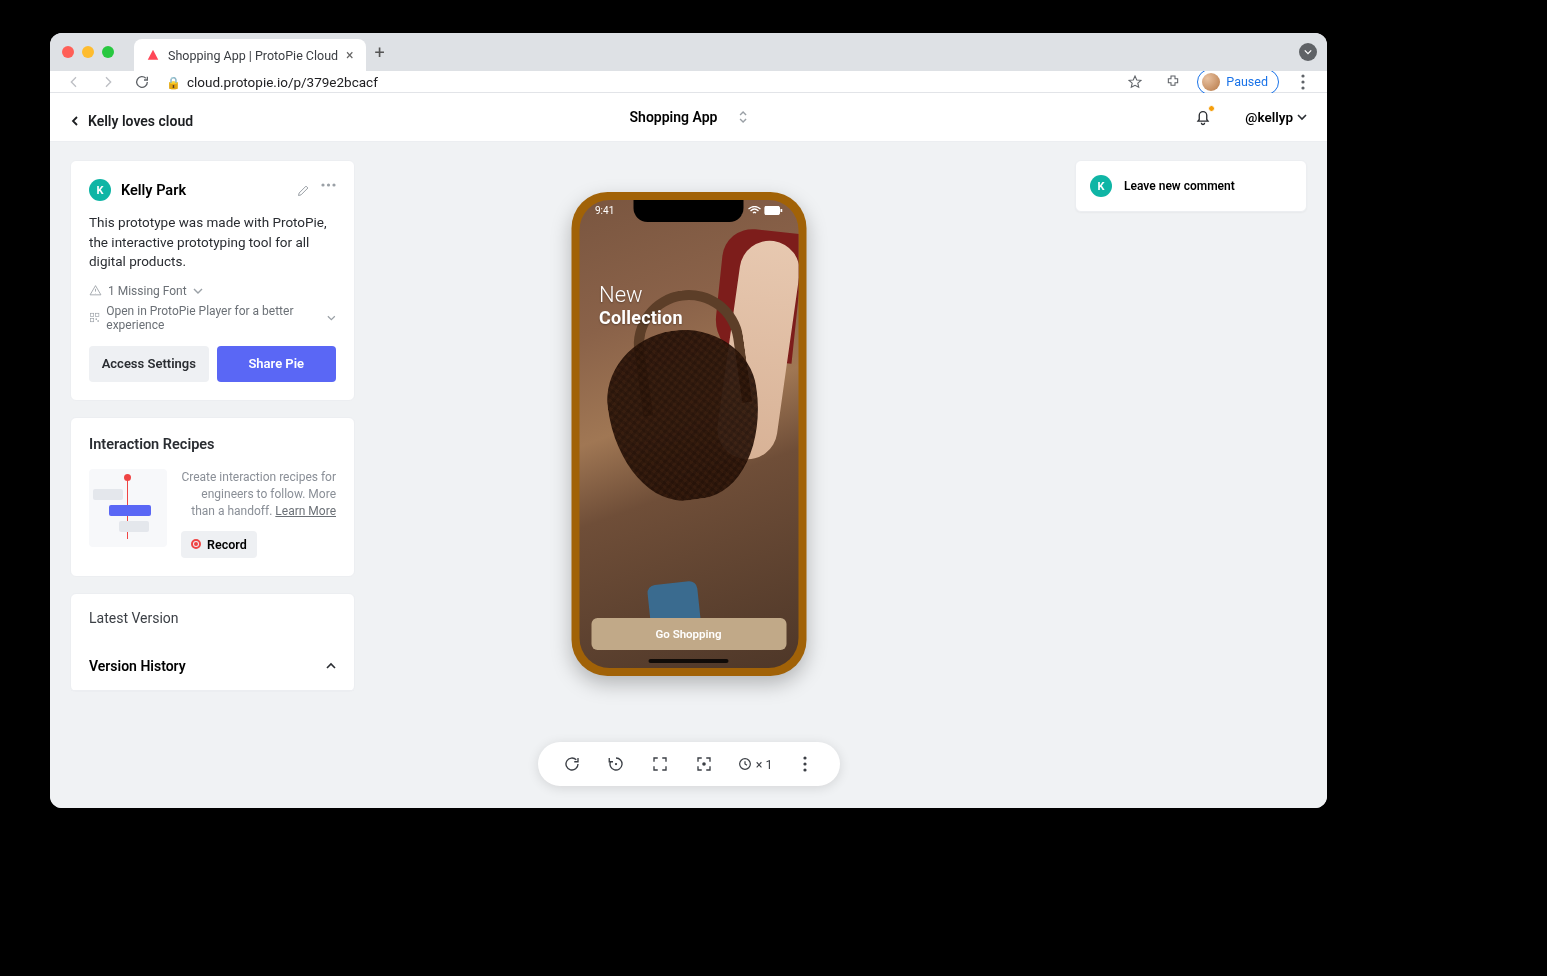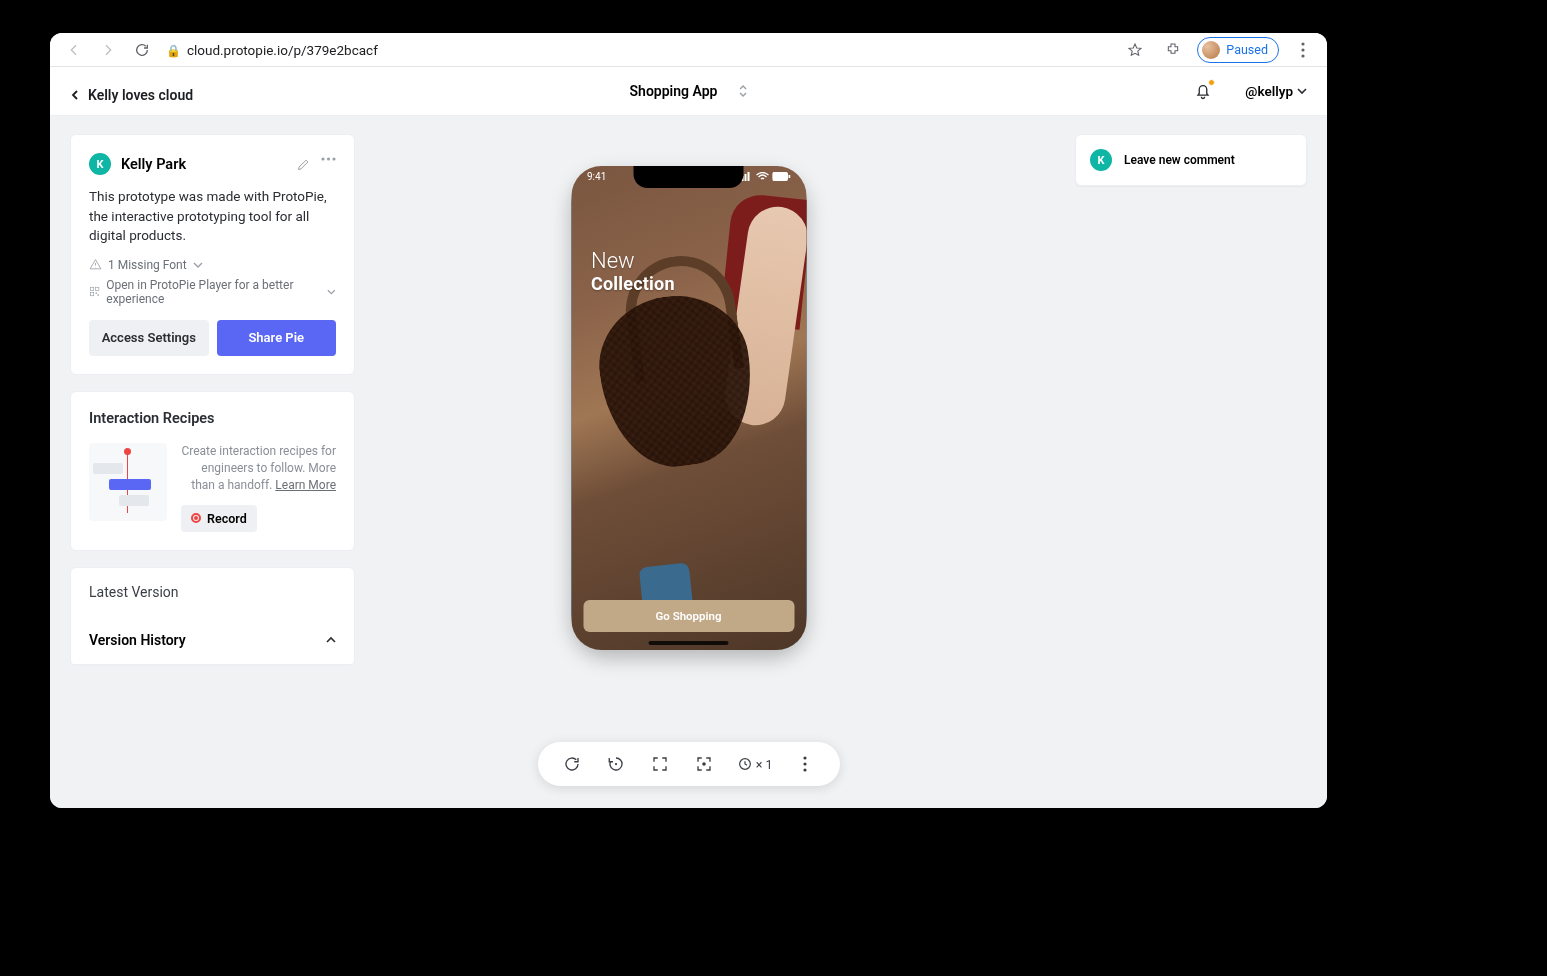--- a/index.html
+++ b/index.html
@@ -11,21 +11,21 @@
   .titlebar { height:38px; background:#dee1e5; display:flex; align-items:center; padding:0 12px; position:relative; }
   .traffic { display:flex; gap:8px; margin-right:20px; }
   .dot { width:12px; height:12px; border-radius:50%; }
   .dot.r{background:#ff5f57}.dot.y{background:#febc2e}.dot.g{background:#28c840}
   .tab { display:flex; align-items:center; gap:8px; height:32px; margin-top:6px; background:#fff; border-radius:8px 8px 0 0; padding:0 12px; font-size:12.5px; color:#3a3d42; min-width:215px; }
   .tab-close { font-size:14px; color:#666; margin-left:auto; cursor:pointer;}
   .newtab { width:28px; text-align:center; font-size:18px; color:#555; cursor:pointer;}
   .titlebar-right { position:absolute; right:10px; width:18px; height:18px; border-radius:50%; background:#5f6266; display:flex; align-items:center; justify-content:center;}
   .titlebar-right svg{width:8px;height:8px;}
 
-  .addrbar { height:34px; background:#fff; display:flex; align-items:center; padding:0 10px; gap:6px; border-bottom:1px solid #e2e4e8;}
+  .addrbar { height:22px; background:#fff; display:flex; align-items:center; padding:0 10px; gap:6px; border-bottom:1px solid #e2e4e8;}
   .nav-icn, .addr-icn { width:28px; height:28px; display:flex; align-items:center; justify-content:center; color:#5f6368; }
   .nav-icn.disabled{color:#bdbfc4}
   .url { flex:1; font-size:13.5px; color:#212124; padding-left:4px;}
   .url .lock{color:#5f6368; margin-right:6px; font-size:12px;}
   .addr-right { display:flex; align-items:center; gap:10px; margin-left:auto;}
   .paused-pill{ display:flex; align-items:center; gap:6px; border:1px solid #1a73e8; border-radius:20px; padding:3px 10px 3px 4px; font-size:12.5px; color:#1a73e8;}
   .avatar-sm{width:18px;height:18px;border-radius:50%;background:radial-gradient(circle at 30% 30%, #e8c1a0, #b67846);}
 
   
   .apphdr { height:49px; background:#fff; border-bottom:1px solid #eceef1; display:flex; align-items:center; padding:0 20px; position:relative;}
@@ -72,21 +72,21 @@
   .vh-row{display:flex;align-items:center;justify-content:space-between;padding:16px 18px;font-size:14px;}
   .vh-row.head{font-weight:600; border-bottom:1px solid #eceef1;}
   .vh-row.item{color:#3b3f45;}
 
   
   .comment-card{position:absolute; right:20px; top:18px; width:232px; background:#fff; border:1px solid #eceef1; border-radius:6px; padding:14px 14px; display:flex; align-items:center; gap:12px; box-shadow:0 1px 2px rgba(0,0,0,.04);}
   .comment-text{font-size:12px; font-weight:600;}
 
   
   .phone-wrap{position:absolute; left:50%; top:50px; transform:translateX(-50%);}
-  .phone{width:235px; height:484px; background:#0369a1; border-radius:36px; box-shadow:0 8px 20px rgba(0,0,0,.25);}
+  .phone{width:235px; height:484px; background:#a16207; border-radius:36px; padding:8px; box-shadow:0 8px 20px rgba(0,0,0,.25);}
   .phone-inner{width:100%;height:100%;border-radius:30px; overflow:hidden; position:relative; background:linear-gradient(160deg,#7a5640 0%, #8a6249 25%, #a07754 45%, #6f4e38 60%, #4e3728 100%);}
   .notch{position:absolute; top:0; left:50%; transform:translateX(-50%); width:110px; height:22px; background:#000; border-radius:0 0 14px 14px; z-index:3;}
   .statusbar{position:absolute;top:5px;left:0;right:0;display:flex;justify-content:space-between;padding:0 16px; font-size:10px; color:#fff; z-index:2;}
   .sb-right{display:flex;gap:3px;align-items:center}
   
   .bag{position:absolute;left:30px;top:130px;width:150px;height:170px;border-radius:50% 50% 45% 45% / 40% 40% 60% 60%;background:repeating-linear-gradient(45deg,#6f4c32 0 3px,#5c3e28 3px 6px),repeating-linear-gradient(-45deg,#6f4c32 0 3px,#5c3e28 3px 6px);background-blend-mode:multiply;opacity:.92;transform:rotate(-8deg);}
   .handle{position:absolute;left:55px;top:90px;width:110px;height:120px;border:10px solid #5c3e28;border-bottom:none;border-radius:60px 60px 0 0;transform:rotate(-8deg);}
   .arm{position:absolute;right:10px;top:40px;width:60px;height:220px;background:linear-gradient(#e7c8b0,#d8b296);border-radius:30px;transform:rotate(8deg);}
   .sleeve{position:absolute;right:0;top:30px;width:80px;height:130px;background:#7d1d1b;border-radius:30px 0 0 40px;transform:rotate(6deg);}
   .shoe{position:absolute;left:70px;bottom:30px;width:50px;height:55px;background:#3a6b8f;border-radius:8px 8px 14px 14px;transform:rotate(-6deg);}
@@ -101,20 +101,40 @@
   .bb-icn{width:22px;height:22px;display:flex;align-items:center;justify-content:center;color:#3b3f45;position:relative;}
   .bb-speed{display:flex;align-items:center;gap:3px;font-size:12.5px;color:#3b3f45;}
   svg{display:block}
   .chev{width:10px;height:10px}
 </style>
 </head>
 <body>
 
 <div class="window">
 
+  <div class="titlebar">
+    <div class="traffic">
+      <div class="dot r"></div>
+      <div class="dot y"></div>
+      <div class="dot g"></div>
+    </div>
+    <div class="tab">
+      <svg width="14" height="14" viewBox="0 0 24 24">
+          <path d="M12 3 L21 20 H3 Z" fill="#ff4757"></path>
+        </svg>
+      <span>Shopping App | ProtoPie Cloud</span>
+      <span class="tab-close">×</span>
+    </div>
+    <div class="newtab">+</div>
+    <div class="titlebar-right">
+      <svg viewBox="0 0 10 10">
+          <path d="M1 3 L5 7 L9 3" stroke="#fff" stroke-width="1.6" fill="none"></path>
+        </svg>
+    </div>
+  </div>
 
   <div class="addrbar">
     <div class="nav-icn disabled">
         <svg width="16" height="16" viewBox="0 0 24 24">
           <path d="M15 5 L8 12 L15 19" stroke="currentColor" stroke-width="2" fill="none"></path>
         </svg>
       </div>
     <div class="nav-icn disabled">
         <svg width="16" height="16" viewBox="0 0 24 24">
           <path d="M9 5 L16 12 L9 19" stroke="currentColor" stroke-width="2" fill="none"></path>

